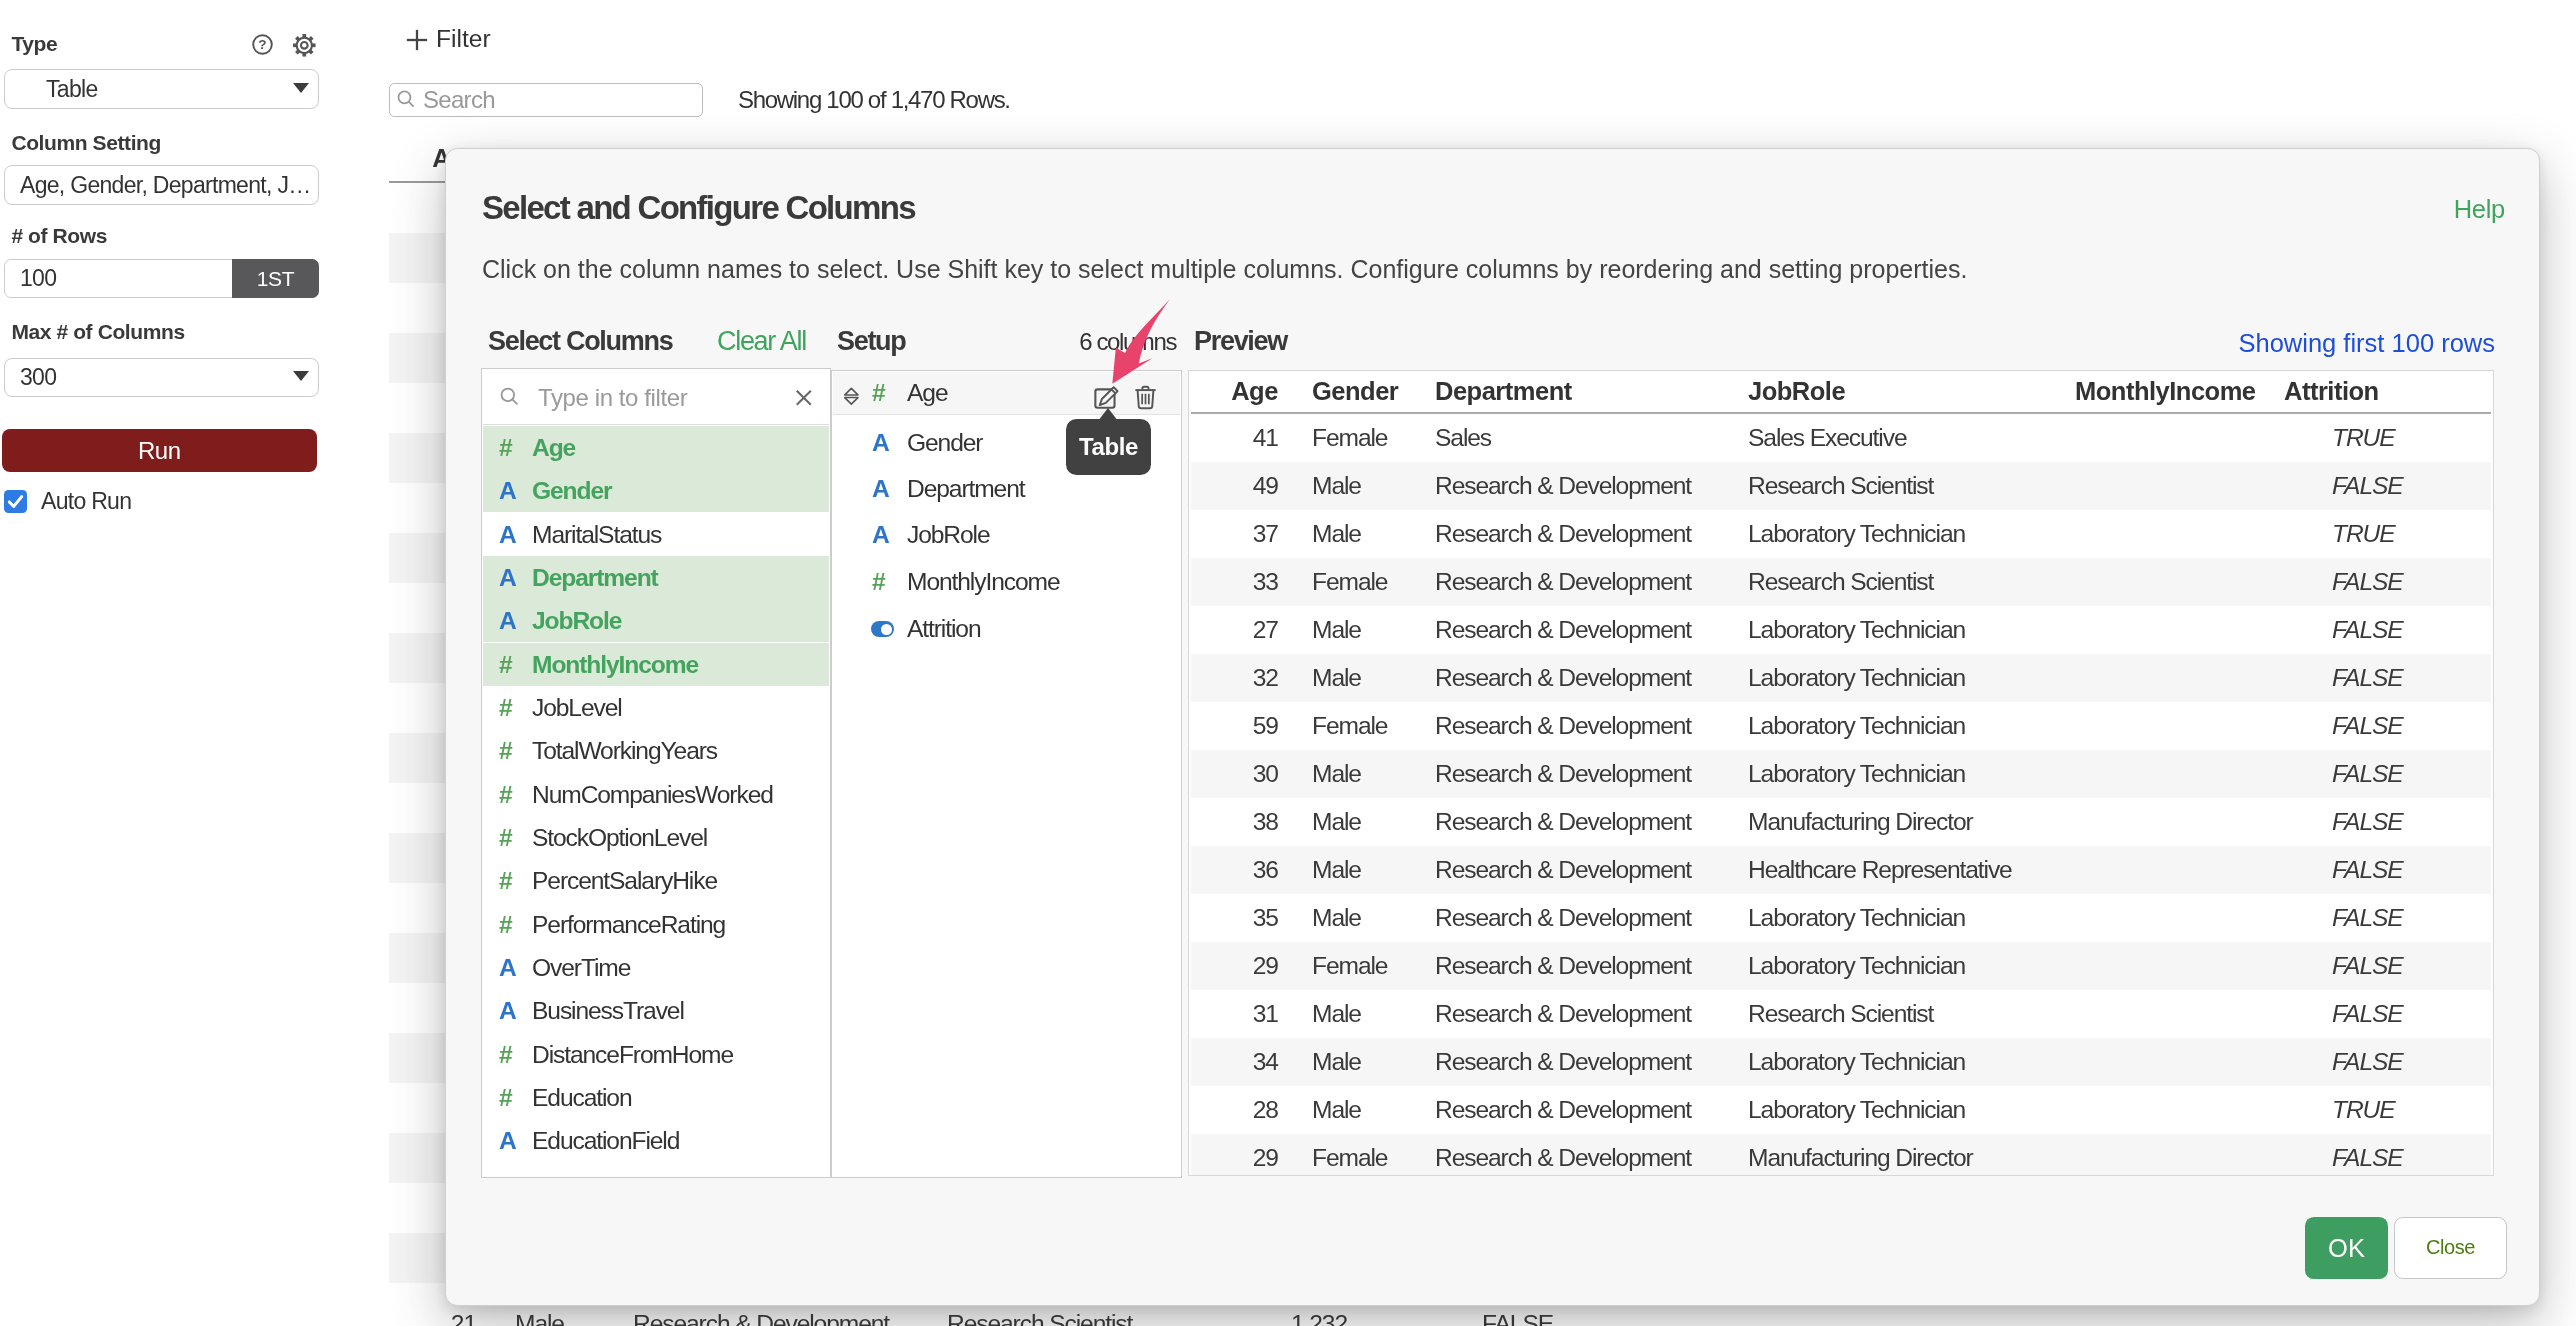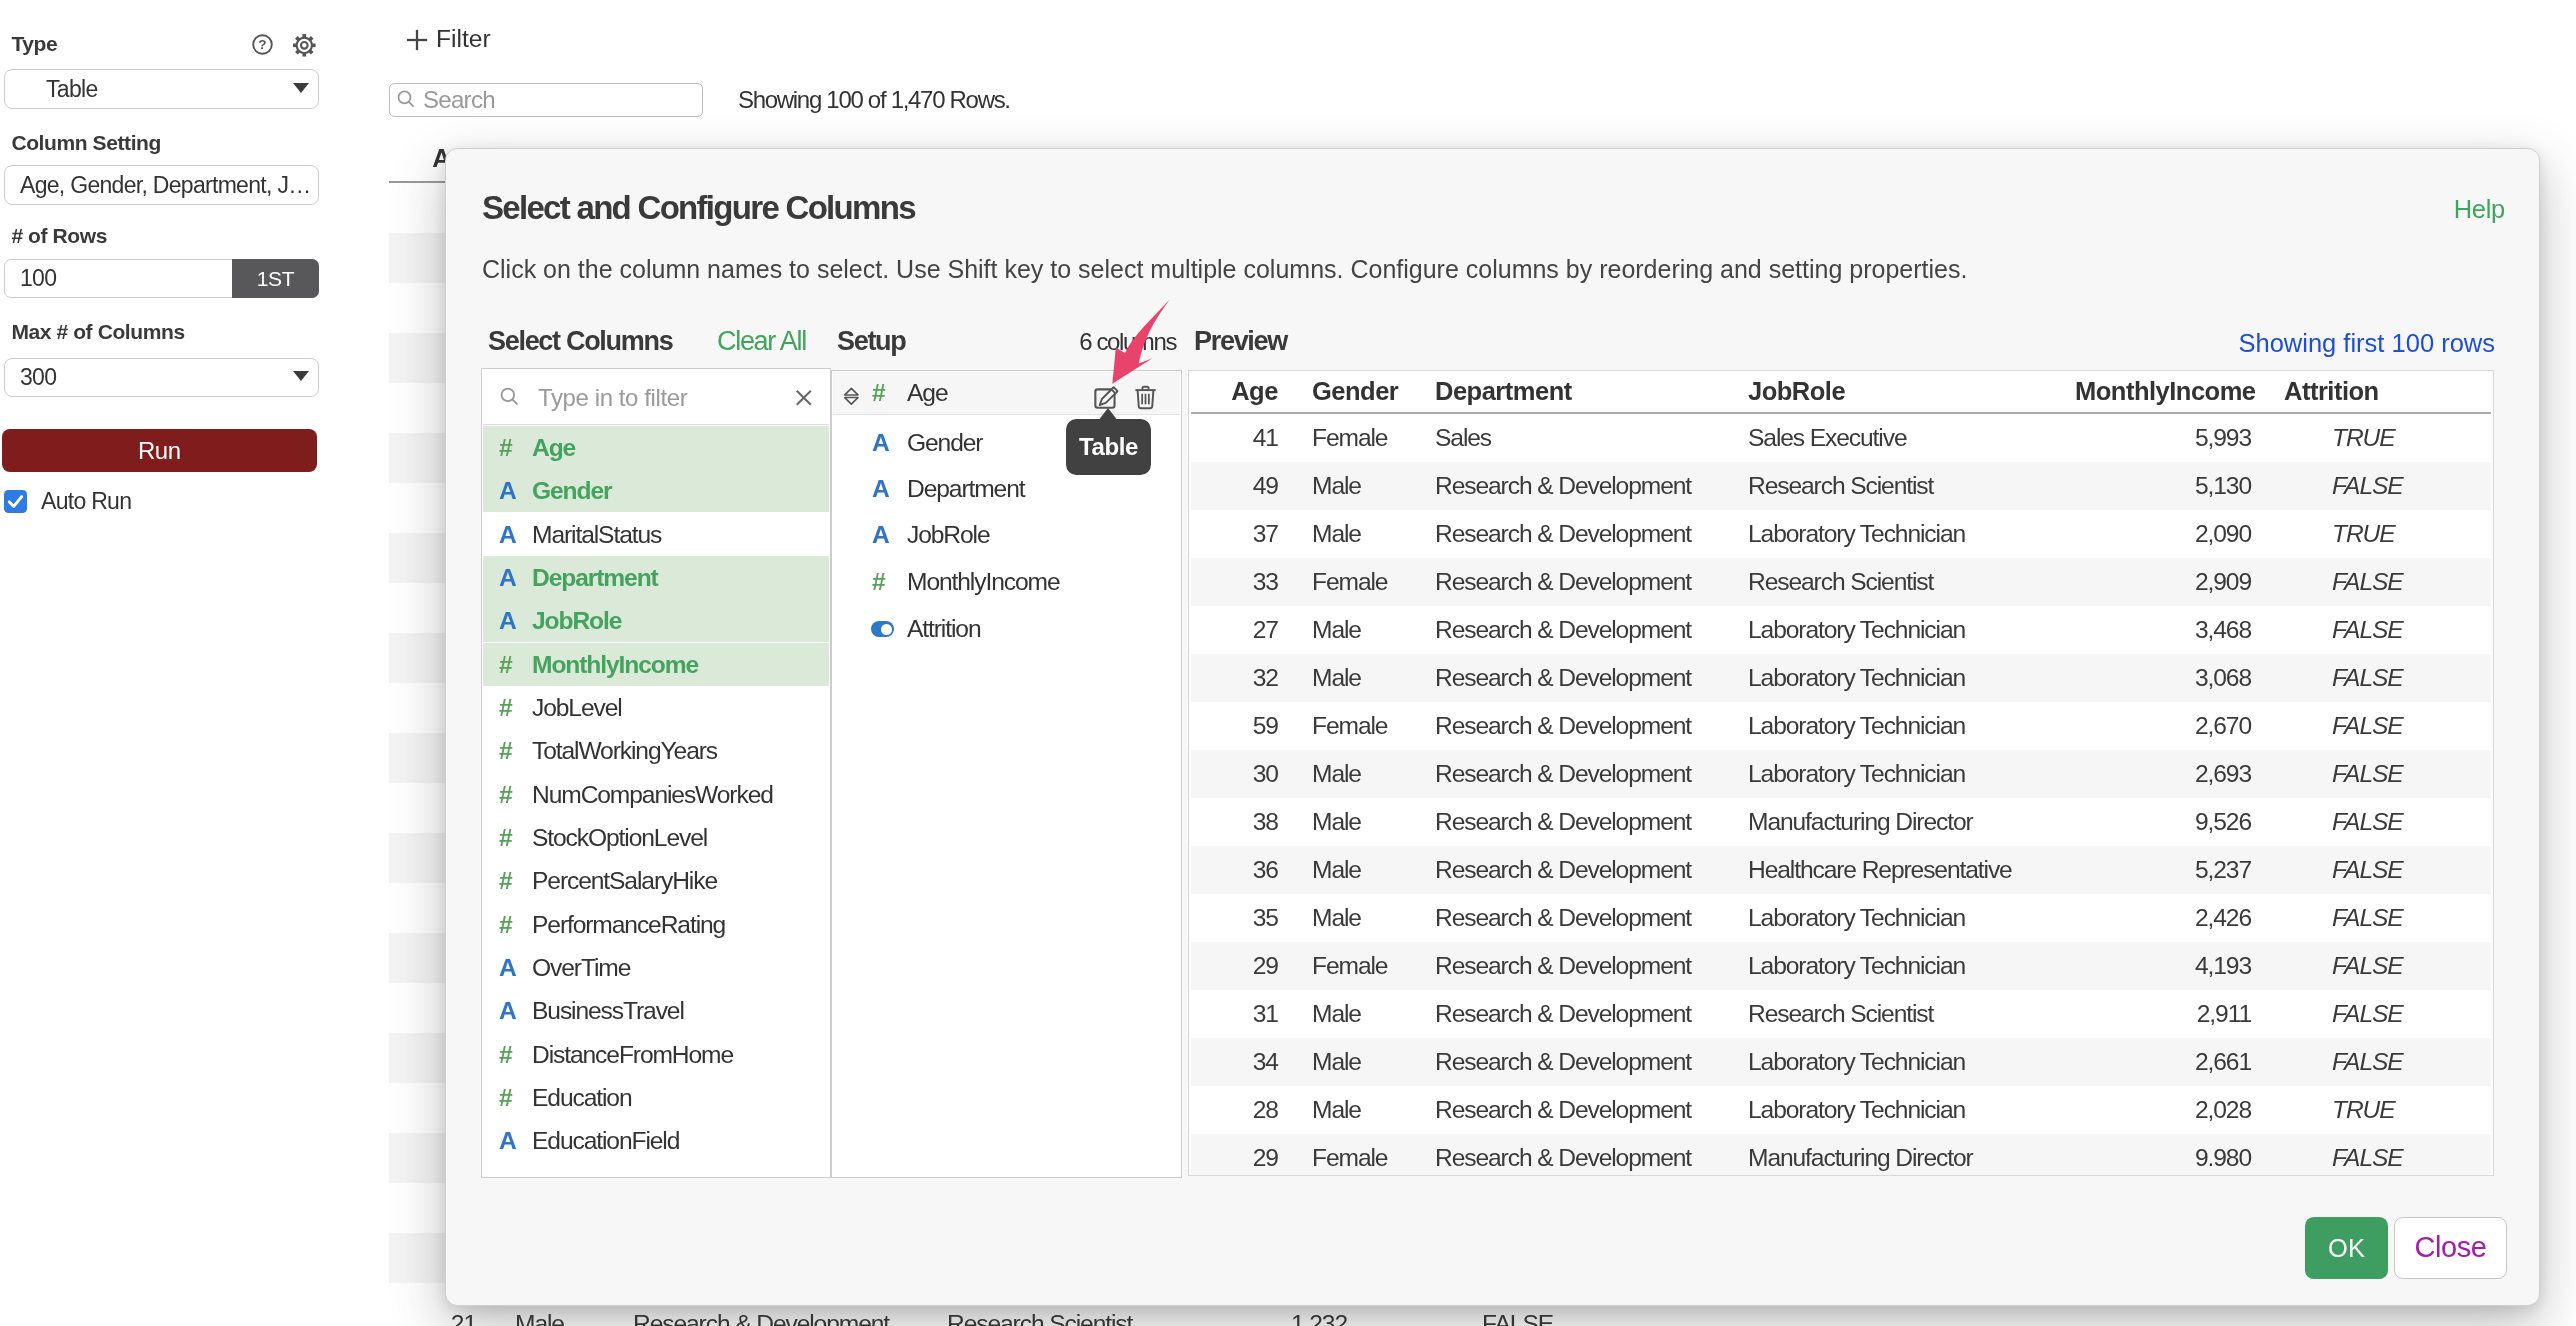--- a/index.html
+++ b/index.html
@@ -221,26 +221,25 @@
 <div class="ab ph" style="left:0.9px;top:0;width:88px;text-align:right;line-height:41px;">Age</div>
 <div class="ab ph" style="left:123px;top:0;line-height:41px;">Gender</div>
 <div class="ab ph" style="left:246px;top:0;line-height:41px;">Department</div>
 <div class="ab ph" style="left:559px;top:0;line-height:41px;">JobRole</div>
 <div class="ab ph" style="left:886px;top:0;width:176px;text-align:right;line-height:41px;">MonthlyIncome</div>
 <div class="ab ph" style="left:1095px;top:0;line-height:41px;">Attrition</div>
 <div class="ab col colr" style="left:0.9px;top:43px;width:88px;">41<br>49<br>37<br>33<br>27<br>32<br>59<br>30<br>38<br>36<br>35<br>29<br>31<br>34<br>28<br>29</div>
 <div class="ab col" style="left:123px;top:43px;">Female<br>Male<br>Male<br>Female<br>Male<br>Male<br>Female<br>Male<br>Male<br>Male<br>Male<br>Female<br>Male<br>Male<br>Male<br>Female</div>
 <div class="ab col" style="left:246px;top:43px;">Sales<br>Research &amp; Development<br>Research &amp; Development<br>Research &amp; Development<br>Research &amp; Development<br>Research &amp; Development<br>Research &amp; Development<br>Research &amp; Development<br>Research &amp; Development<br>Research &amp; Development<br>Research &amp; Development<br>Research &amp; Development<br>Research &amp; Development<br>Research &amp; Development<br>Research &amp; Development<br>Research &amp; Development</div>
 <div class="ab col" style="left:559px;top:43px;">Sales Executive<br>Research Scientist<br>Laboratory Technician<br>Research Scientist<br>Laboratory Technician<br>Laboratory Technician<br>Laboratory Technician<br>Laboratory Technician<br>Manufacturing Director<br>Healthcare Representative<br>Laboratory Technician<br>Laboratory Technician<br>Research Scientist<br>Laboratory Technician<br>Laboratory Technician<br>Manufacturing Director</div>
-<div class="ab col colr" style="left:930px;top:43px;width:132px;">5,993<br>5,130<br>2,090<br>2,909<br>3,468<br>3,068<br>2,670<br>2,693<br>9,526<br>5,237<br>2,426<br>4,193<br>2,911<br>2,661<br>2,028<br>9.980</div>
 <div class="ab col" style="left:1143px;top:43px;font-style:italic;">TRUE<br>FALSE<br>TRUE<br>FALSE<br>FALSE<br>FALSE<br>FALSE<br>FALSE<br>FALSE<br>FALSE<br>FALSE<br>FALSE<br>FALSE<br>FALSE<br>TRUE<br>FALSE</div>
 </div>
 
 <div class="ab" style="left:1098px;top:408px;width:0;height:0;border-left:10.5px solid transparent;border-right:10.5px solid transparent;border-bottom:13px solid #414141;"></div>
 <div class="ab" style="left:1066px;top:419px;width:85px;height:56px;background:#414141;border-radius:10.5px;color:#fff;font-size:24px;letter-spacing:-0.4px;font-weight:700;line-height:56px;text-align:center;">Table</div>
 
 <svg class="ab" style="left:1089px;top:294px;" width="88" height="97" viewBox="0 0 100 110">
 <path d="M92 5.5 C 72 33, 62 52, 56.5 79 L72 73 L26.5 102 L30.5 61 L41 67 C 50 46, 74 26, 92 5.5 Z" fill="#e8436b"></path>
 </svg>
 
 <div class="ab" style="left:2305px;top:1217px;width:83px;height:62px;background:#3e9e61;border-radius:8.8px;color:#fff;font-size:25.5px;line-height:62px;text-align:center;">OK</div>
-<div class="ab" style="left:2394px;top:1217px;width:113px;height:62px;box-sizing:border-box;background:#fff;border:1.8px solid #c6c6c6;border-radius:8.8px;color:#a21caf;font-size:29px;letter-spacing:-0.4px;line-height:59px;text-align:center;">Close</div>
+<div class="ab" style="left:2394px;top:1217px;width:113px;height:62px;box-sizing:border-box;background:#fff;border:1.8px solid #c6c6c6;border-radius:8.8px;color:#4d7c0f;font-size:20px;letter-spacing:-0.4px;line-height:59px;text-align:center;">Close</div>
 
 
 </body></html>

